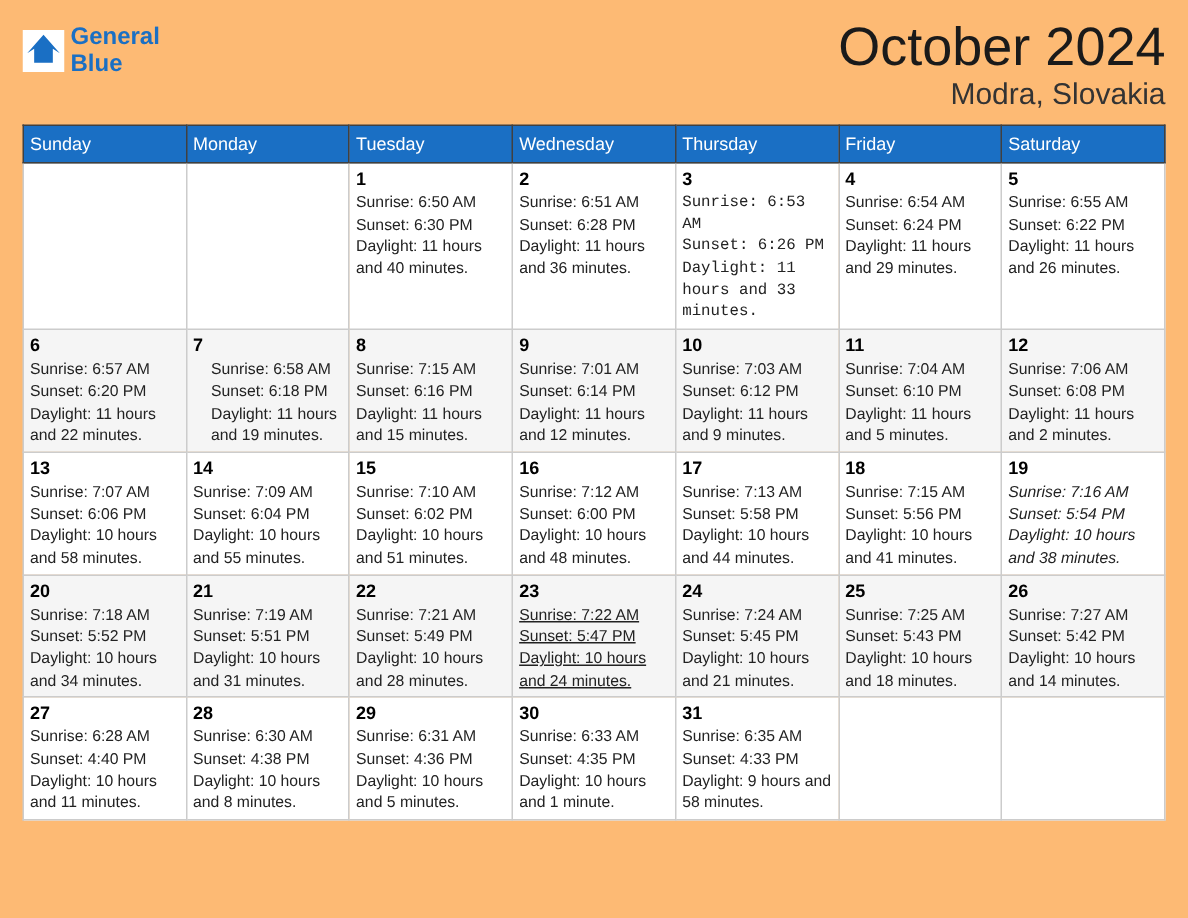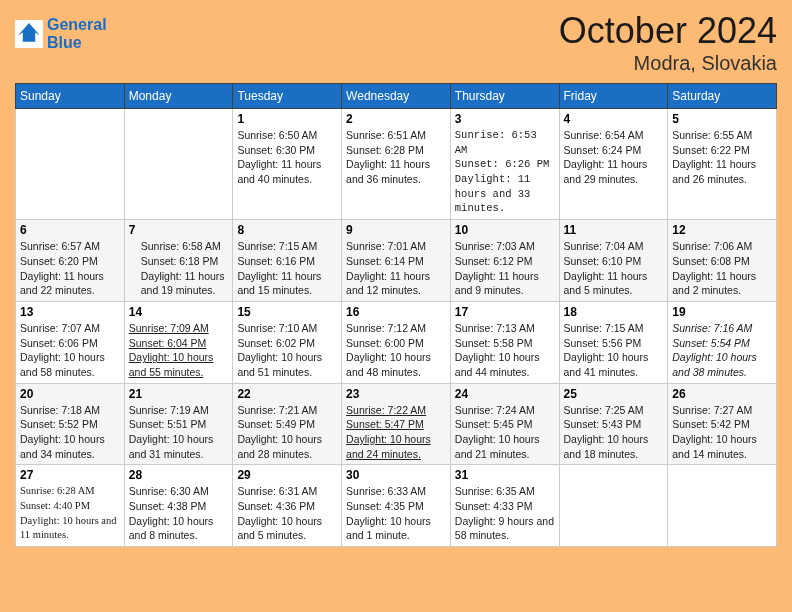--- a/index.html
+++ b/index.html
@@ -208,21 +208,21 @@
         </tr>
         <tr>
           <td>
             <span class="day-num">13</span>
             <div class="day-info" style="white-space: pre-line;">Sunrise: 7:07 AM
 Sunset: 6:06 PM
 Daylight: 10 hours and 58 minutes.</div>
           </td>
           <td>
             <span class="day-num">14</span>
-            <div class="day-info" style="white-space: pre-line; text-decoration: underline;">Sunrise: 7:09 AM
+            <div class="day-info" style="white-space: pre-line;">Sunrise: 7:09 AM
 Sunset: 6:04 PM
 Daylight: 10 hours and 55 minutes.</div>
           </td>
           <td>
             <span class="day-num">15</span>
             <div class="day-info" style="white-space: pre-line;">Sunrise: 7:10 AM
 Sunset: 6:02 PM
 Daylight: 10 hours and 51 minutes.</div>
           </td>
           <td>
@@ -290,21 +290,21 @@
           <td>
             <span class="day-num">26</span>
             <div class="day-info" style="white-space: pre-line;">Sunrise: 7:27 AM
 Sunset: 5:42 PM
 Daylight: 10 hours and 14 minutes.</div>
           </td>
         </tr>
         <tr>
           <td>
             <span class="day-num">27</span>
-            <div class="day-info" style="white-space: pre-line; font-family: Liberation Serif, serif;">Sunrise: 6:28 AM
+            <div class="day-info" style="white-space: pre-line;">Sunrise: 6:28 AM
 Sunset: 4:40 PM
 Daylight: 10 hours and 11 minutes.</div>
           </td>
           <td>
             <span class="day-num">28</span>
             <div class="day-info" style="white-space: pre-line;">Sunrise: 6:30 AM
 Sunset: 4:38 PM
 Daylight: 10 hours and 8 minutes.</div>
           </td>
           <td>

